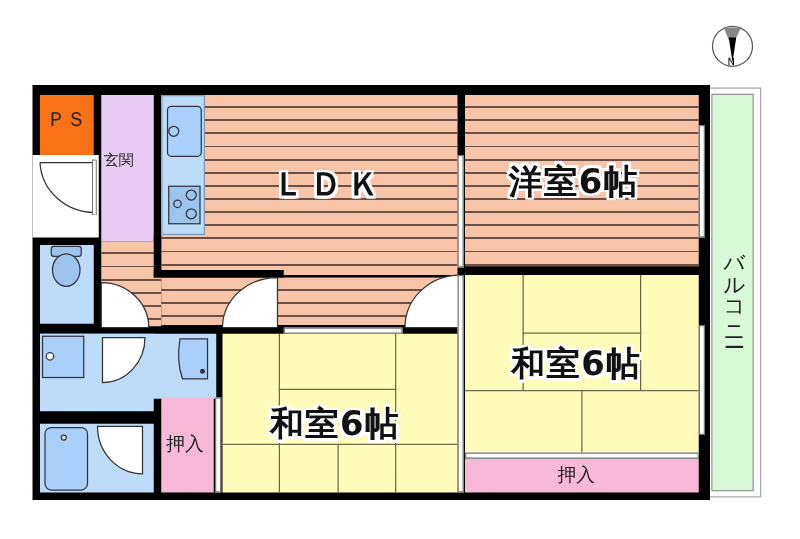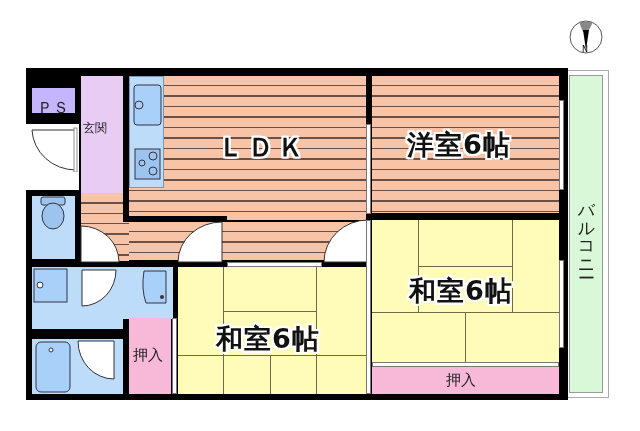--- a/index.html
+++ b/index.html
@@ -27,21 +27,21 @@
   <span class="abs" style="left:15px;top:25px;font-size:8px;color:#000;">N</span>
 </div>
 
 <div class="abs" style="left:564px;top:70px;width:45px;height:328px;background:#fff;border:1px solid #aaa;">
   <div class="abs" style="left:4px;top:4px;width:34px;height:318px;background:#d8f8d8;border:1px solid #999;"></div>
   <div class="abs" style="left:12px;top:120px;width:20px;font-size:17px;color:#222;writing-mode:vertical-rl;line-height:20px;">バルコニー</div>
 </div>
 
 <div class="abs" style="left:26px;top:68px;width:542px;height:332px;background:#000;"></div>
 
-<div class="abs" style="left:32px;top:88px;width:43px;height:25px;background:#c4b5fd;">
+<div class="abs" style="left:32px;top:76px;width:43px;height:54px;background:#f97316;">
   <span class="lbl-sm" style="left:5px;top:10px;font-size:16px;">ＰＳ</span>
 </div>
 
 <div class="abs" style="left:26px;top:124px;width:53px;height:66px;background:#fff;"></div>
 <svg class="abs" style="left:30px;top:126px;" width="48" height="46">
   <path d="M2 4 L46 4 M2 4 A44 42 0 0 0 46 44" fill="none" stroke="#333" stroke-width="1"></path>
   <rect x="44" y="2" width="3" height="44" fill="#fff" stroke="#666" stroke-width="0.7"></rect>
 </svg>
 
 <div class="abs" style="left:81px;top:76px;width:42px;height:117px;background:#e8ccf4;">

